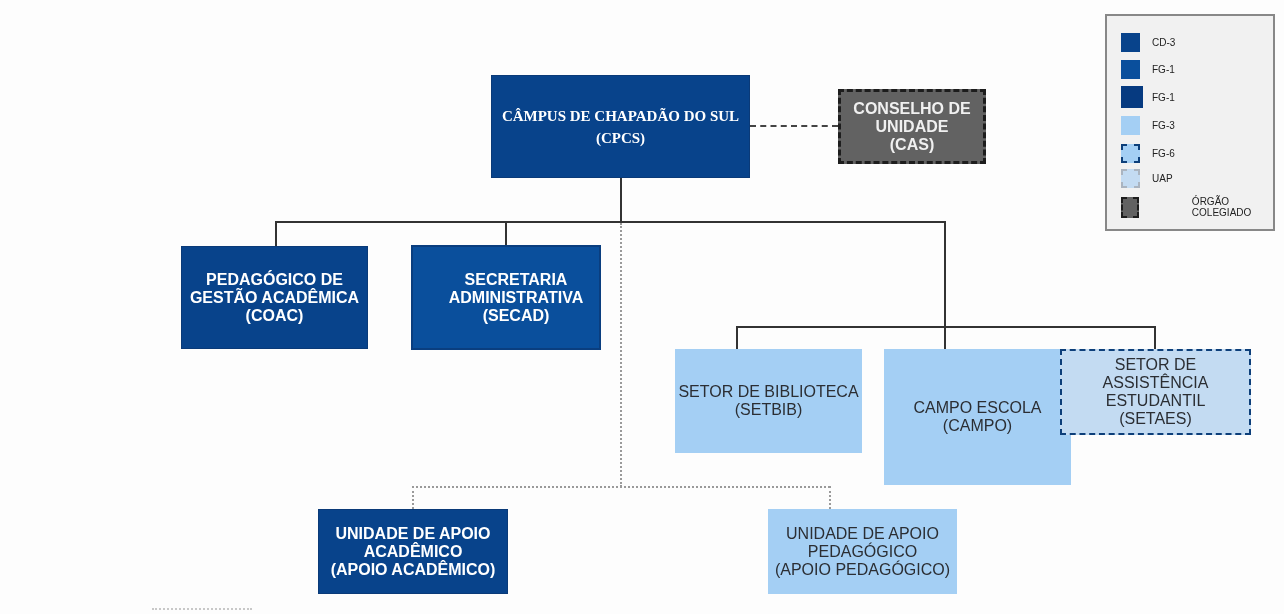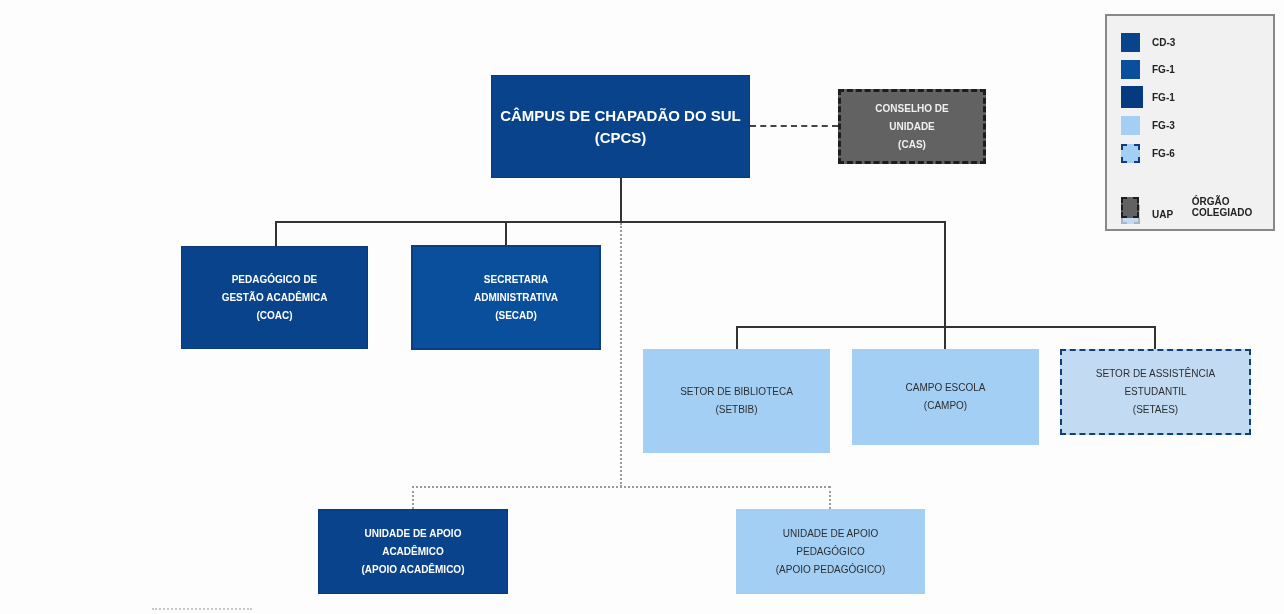--- a/index.html
+++ b/index.html
@@ -1,34 +1,34 @@
 <!DOCTYPE html>
 <html><head>
 <meta charset="utf-8">
 <style>
   html, body { margin:0; padding:0; }
   body { width:1284px; height:614px; background:#fdfdfd; position:relative; overflow:hidden;
          font-family:"Liberation Sans", "DejaVu Sans", sans-serif; }
   .box { position:absolute; box-sizing:border-box; display:flex; align-items:center; justify-content:center;
-         text-align:center; font-weight:bold; font-size:10px; line-height:18px; white-space:pre-line; }
+         text-align:center; font-weight:bold; font-size:16px; line-height:18px; white-space:pre-line; }
   .dark { background:#08438b; color:#ffffff; border:1px solid #0a3a78; }
   .mid { background:#0a4f9c; color:#ffffff; border:2px solid #0a3e7f; }
-  .light { background:#a4cff4; color:#2b2e33; font-weight:normal; }
+  .light { background:#a4cff4; color:#2b2e33; font-weight:normal;margin-left:32px; }
   .uap { background:#c3dbf2; color:#2b2e33; font-weight:normal; border:2px dashed #0d3f7a; }
   .colleg { background:#626262; color:#f0f0f0; border:3px dashed #1d1d1d; }
-  .main { font-size:15px; line-height:22px; }
+  .main { font-size:15px; line-height:22px;font-family:Liberation Serif, serif; }
   .line { position:absolute; background:#333; }
   .dot-v { position:absolute; border-left:2px dotted #9a9a9a; width:0; }
   .dot-h { position:absolute; border-top:2px dotted #9a9a9a; height:0; }
   .dash-h { position:absolute; border-top:2px dashed #444; height:0; }
   .legend { position:absolute; left:1105px; top:14px; width:170px; height:217px; box-sizing:border-box;
             border:2px solid #888; background:#f1f1f1; }
   .leg-item { position:absolute; left:14px; height:20px; display:flex; align-items:center; }
   .sw { width:19px; height:19px; box-sizing:border-box; margin-right:12px; }
-  .leg-label { font-size:10px; font-weight:bold; color:#222; }
+  .leg-label { font-size:10px; font-weight:normal; color:#222; }
 </style>
 </head>
 <body>
 
 <div class="line" style="left:620px;top:178px;width:2px;height:44px;"></div>
 <div class="line" style="left:275px;top:221px;width:671px;height:2px;"></div>
 <div class="line" style="left:275px;top:221px;width:2px;height:25px;"></div>
 <div class="line" style="left:505px;top:221px;width:2px;height:24px;"></div>
 <div class="line" style="left:944px;top:221px;width:2px;height:128px;"></div>
 <div class="line" style="left:736px;top:326px;width:420px;height:2px;"></div>
@@ -47,21 +47,21 @@
 UNIDADE
 (CAS)</div>
 <div class="box dark" style="left:181px;top:246px;width:187px;height:103px;">PEDAGÓGICO DE
 GESTÃO ACADÊMICA
 (COAC)</div>
 <div class="box mid" style="left:411px;top:245px;width:190px;height:105px;padding-left:20px;">SECRETARIA
 ADMINISTRATIVA
 (SECAD)</div>
 <div class="box light" style="left:643px;top:349px;width:187px;height:104px;">SETOR DE BIBLIOTECA
 (SETBIB)</div>
-<div class="box light" style="left:852px;top:349px;width:187px;height:96px;">CAMPO ESCOLA
+<div class="box light" style="left:852px;top:349px;width:187px;height:136px;">CAMPO ESCOLA
 (CAMPO)</div>
 <div class="box uap" style="left:1060px;top:349px;width:191px;height:86px;">SETOR DE ASSISTÊNCIA
 ESTUDANTIL
 (SETAES)</div>
 <div class="box dark" style="left:318px;top:509px;width:190px;height:85px;">UNIDADE DE APOIO
 ACADÊMICO
 (APOIO ACADÊMICO)</div>
 <div class="box light" style="left:736px;top:509px;width:189px;height:85px;">UNIDADE DE APOIO
 PEDAGÓGICO
 (APOIO PEDAGÓGICO)</div>
@@ -80,21 +80,21 @@
     <span class="leg-label">FG-1</span>
   </div>
   <div class="leg-item" style="top:99px;">
     <span class="sw" style="background:#a4cff4;"></span>
     <span class="leg-label">FG-3</span>
   </div>
   <div class="leg-item" style="top:127px;">
     <span class="sw" style="background:#a4cff4;border:2px dashed #0d3f7a;"></span>
     <span class="leg-label">FG-6</span>
   </div>
-  <div class="leg-item" style="top:152px;margin-top:36px;">
+  <div class="leg-item" style="top:152px;">
     <span class="sw" style="background:#c3dbf2;border:2px dashed #aab4c0;"></span>
     <span class="leg-label">UAP</span>
   </div>
   <div class="leg-item" style="top:181px;gap:43px;">
     <span class="sw" style="background:#626262;border:2px dashed #1d1d1d;width:21px;height:21px;margin-right:10px;"></span>
     <span class="leg-label">ÓRGÃO COLEGIADO</span>
   </div>
 </div>
 
 </body></html>

